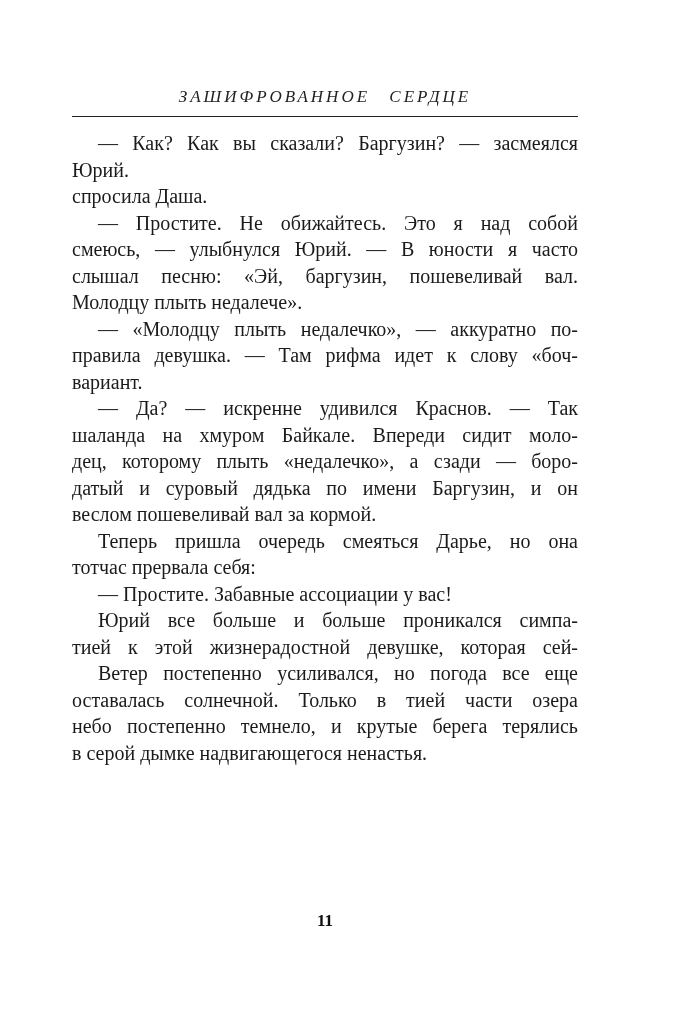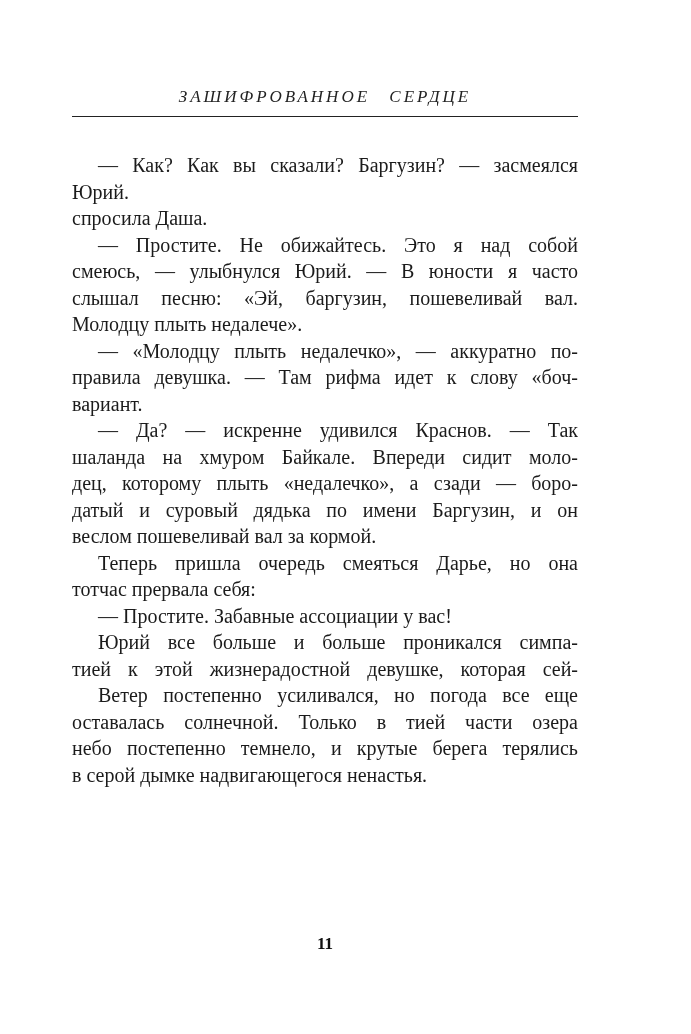--- a/index.html
+++ b/index.html
@@ -32,40 +32,40 @@
   .head-rule {
     position: absolute;
     top: 116px;
     left: 72px;
     width: 506px;
     height: 0;
     border-top: 1.6px solid #222222;
   }
   .body-text {
     position: absolute;
-    top: 152px;
+    top: 130px;
     left: 72px;
     width: 506px;
     font-size: 20px;
     line-height: 26.5px;
   }
   .para { margin: 0; }
   .para .line {
     text-align: justify;
     text-align-last: justify;
     text-justify: inter-word;
   }
   .para .line.first { text-indent: 26px; }
   .para .line.last {
     text-align: left;
     text-align-last: left;
   }
   .page-number {
     position: absolute;
-    top: 934px;
+    top: 911px;
     left: 72px;
     width: 506px;
     text-align: center;
     font-weight: bold;
     font-size: 17px;
     color: #111111;
   }
 </style>
 </head>
 <body>

